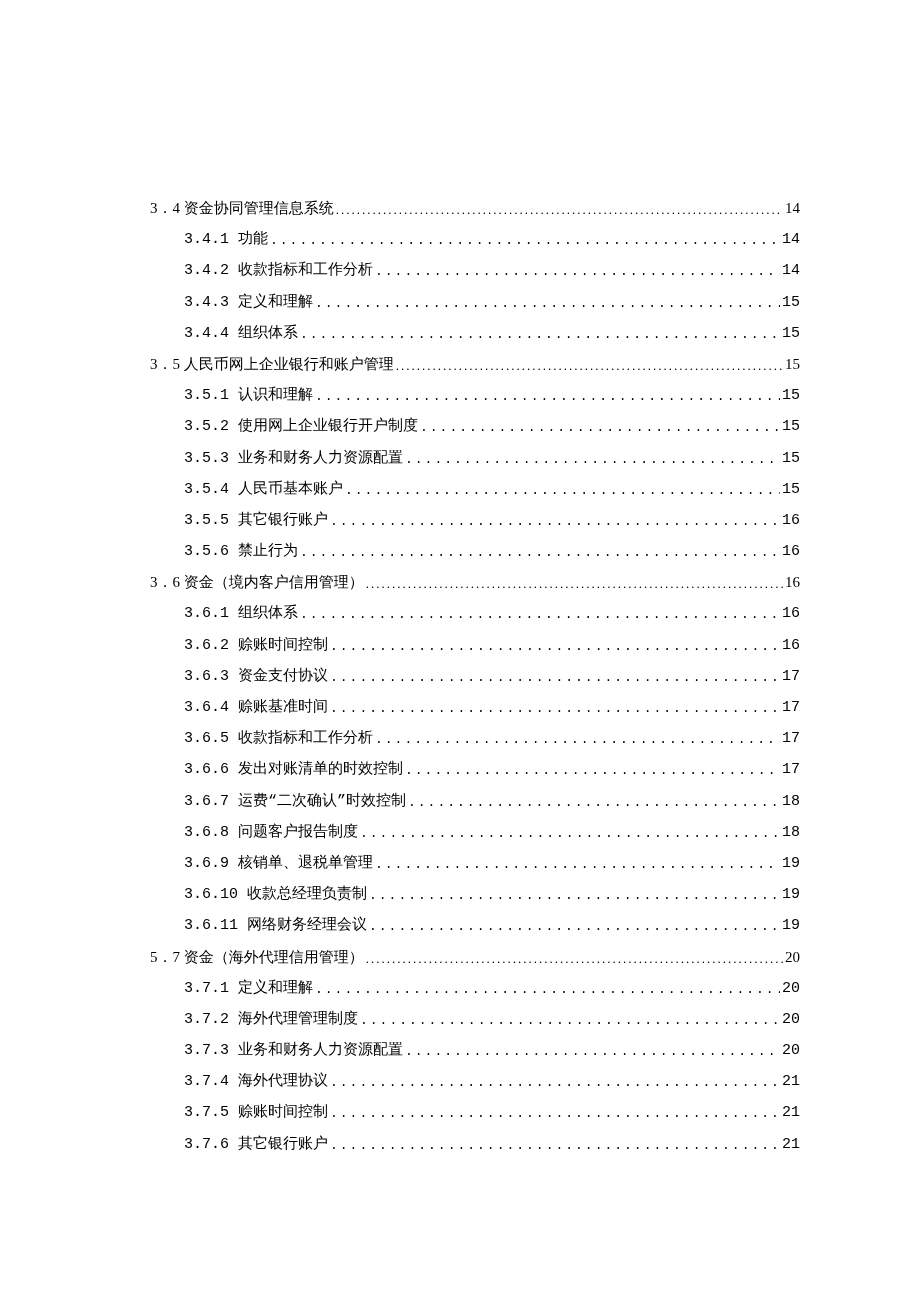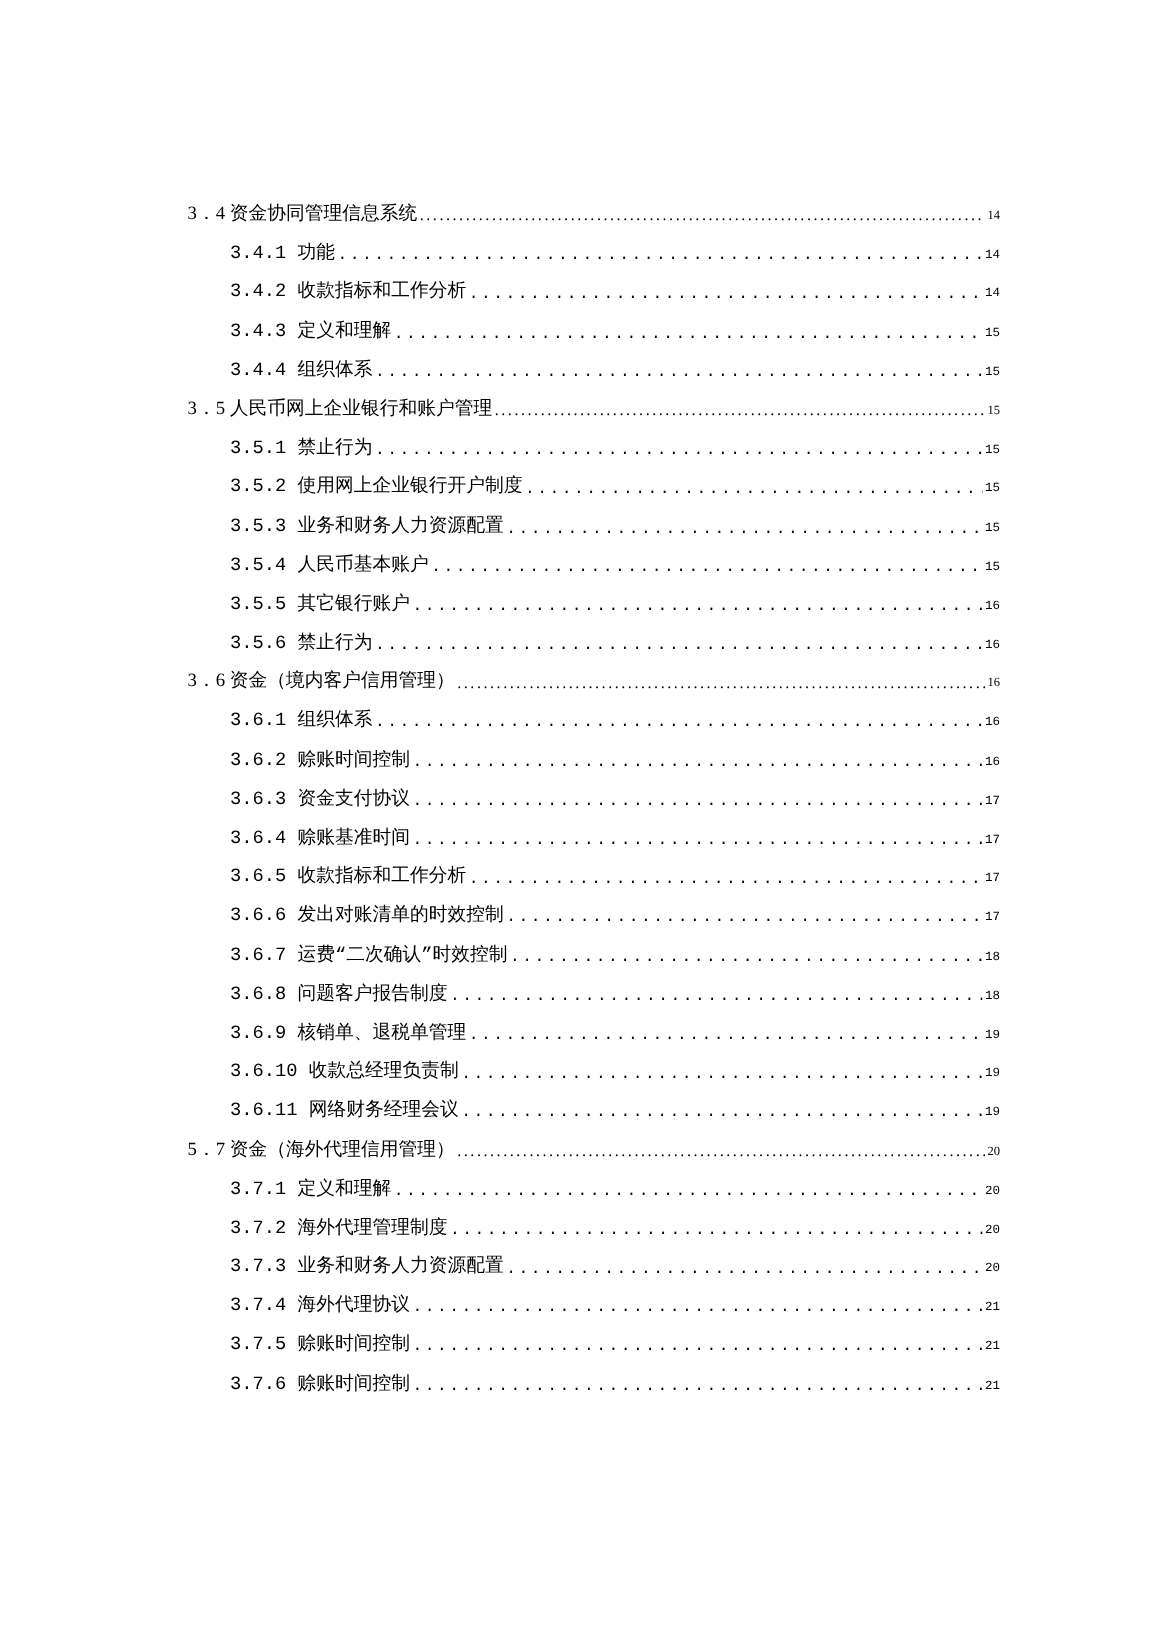--- a/index.html
+++ b/index.html
@@ -5,20 +5,21 @@
   * { margin: 0; padding: 0; box-sizing: border-box; }
   html, body {
     width: 920px;
     height: 1302px;
     background: #ffffff;
     font-family: "SimSun", "宋体", serif;
     color: #000;
   }
   .page {
     padding: 164px 120px 0 150px;
+    margin-top: 37px;
   }
   .toc-row {
     display: flex;
     align-items: baseline;
     white-space: nowrap;
     font-size: 15px;
     line-height: 1;
     margin-bottom: 16.2px;
   }
   .toc-row.level1 { margin-left: 0; }
@@ -33,21 +34,21 @@
     position: relative;
     top: 1px;
     margin: 0 2px;
   }
   .leader::after {
     content: "..............................................................................................................................................................................................................................";
     display: block;
   }
   .pagenum {
     flex: 0 0 auto;
-    font-size: 10px;
+    font-size: 15px;
   }
 </style>
 </head>
 <body>
 
 <div class="page">
   <div id="toc-container">
       <div class="toc-row level1">
         <span class="label">3．4 资金协同管理信息系统</span>
         <span class="leader"></span>
@@ -72,21 +73,21 @@
         <span class="label">3.4.4 组织体系</span>
         <span class="leader"></span>
         <span class="pagenum">15</span>
       </div>
       <div class="toc-row level1">
         <span class="label">3．5 人民币网上企业银行和账户管理</span>
         <span class="leader"></span>
         <span class="pagenum">15</span>
       </div>
       <div class="toc-row level2">
-        <span class="label">3.5.1 禁止行为</span>
+        <span class="label">3.5.1 认识和理解</span>
         <span class="leader"></span>
         <span class="pagenum">15</span>
       </div>
       <div class="toc-row level2">
         <span class="label">3.5.2 使用网上企业银行开户制度</span>
         <span class="leader"></span>
         <span class="pagenum">15</span>
       </div>
       <div class="toc-row level2">
         <span class="label">3.5.3 业务和财务人力资源配置</span>
@@ -192,18 +193,18 @@
         <span class="label">3.7.4 海外代理协议</span>
         <span class="leader"></span>
         <span class="pagenum">21</span>
       </div>
       <div class="toc-row level2">
         <span class="label">3.7.5 赊账时间控制</span>
         <span class="leader"></span>
         <span class="pagenum">21</span>
       </div>
       <div class="toc-row level2">
-        <span class="label">3.7.6 赊账时间控制</span>
+        <span class="label">3.7.6 其它银行账户</span>
         <span class="leader"></span>
         <span class="pagenum">21</span>
       </div>
     </div>
 </div>
 
 </body></html>

